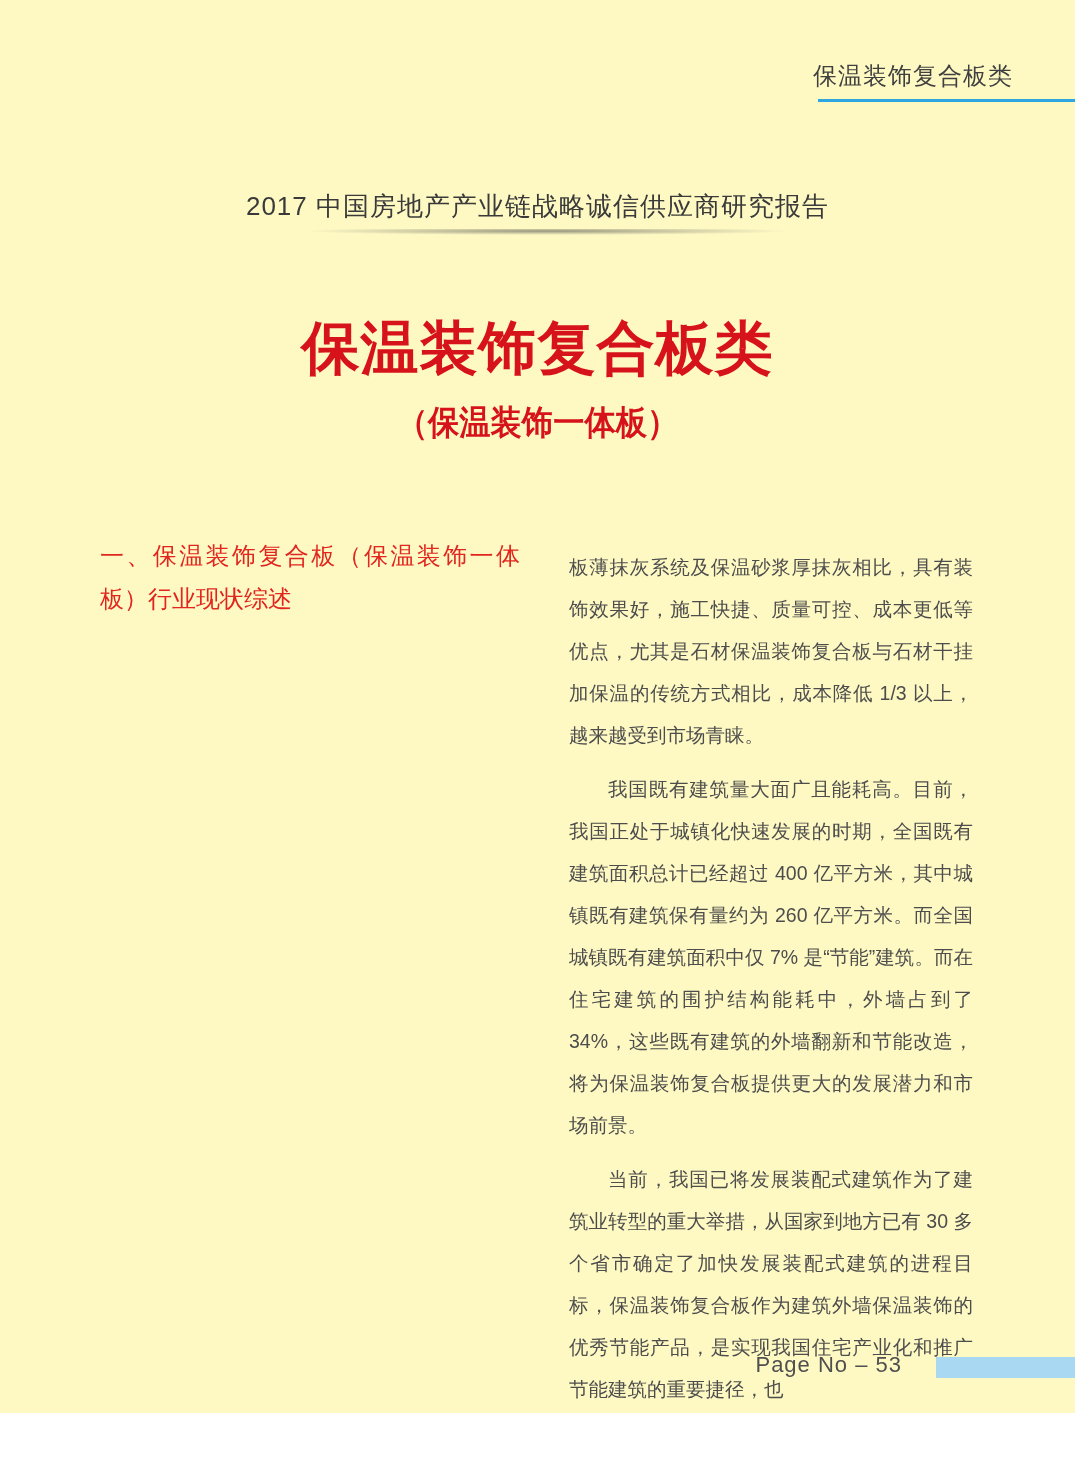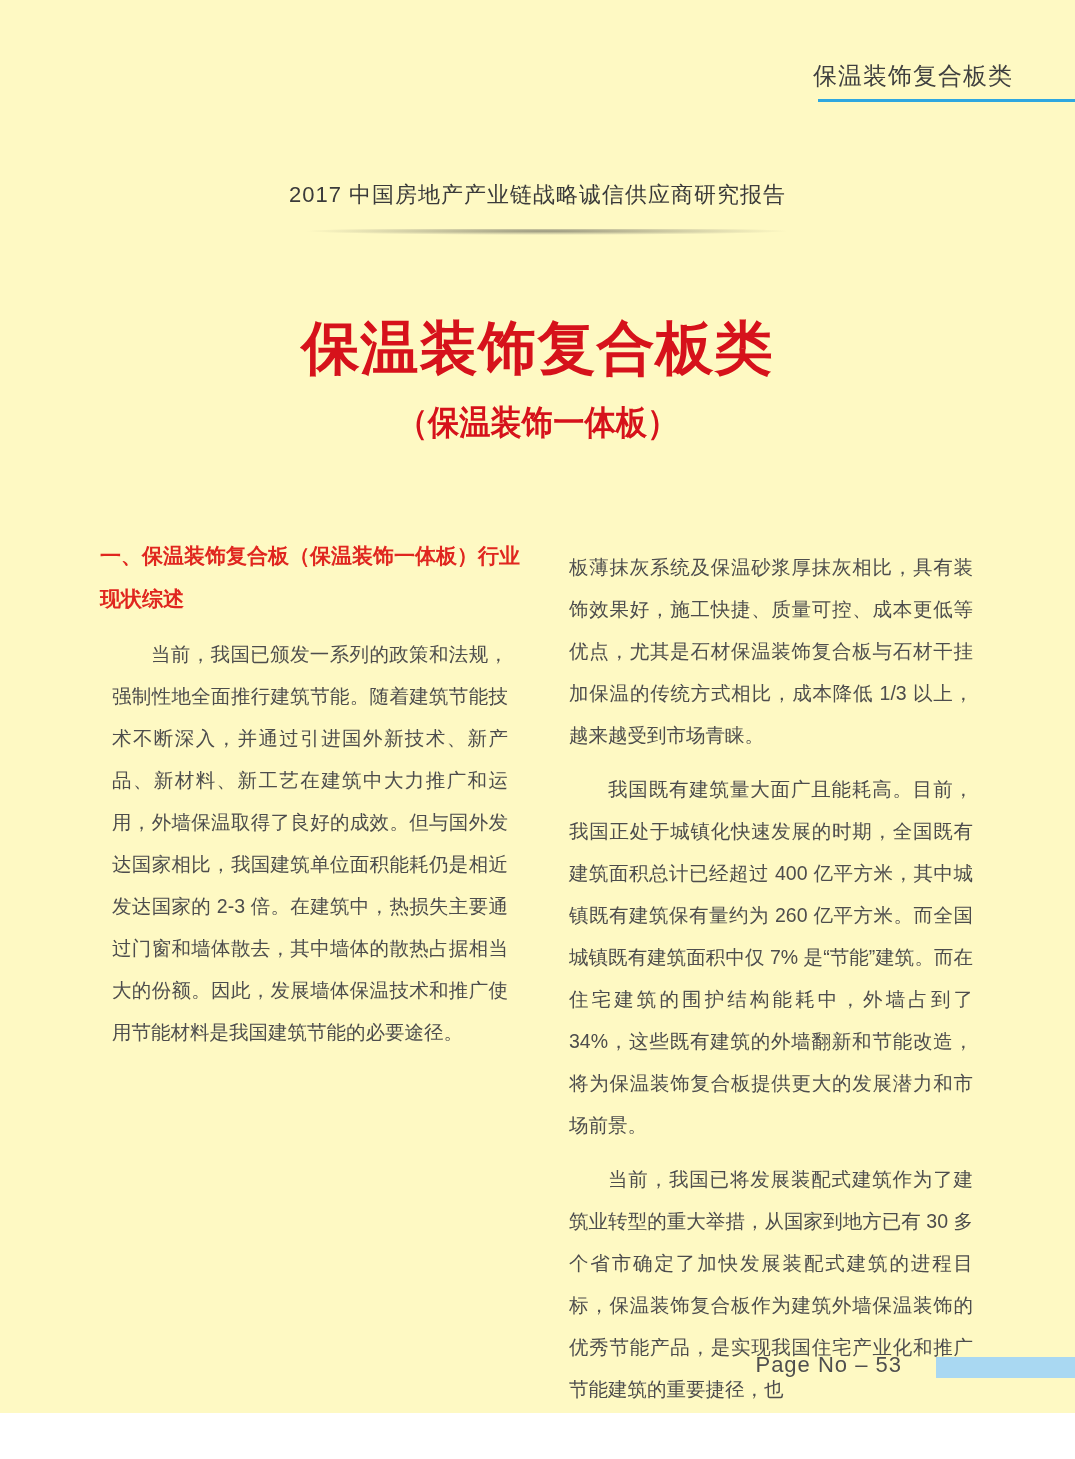--- a/index.html
+++ b/index.html
@@ -24,25 +24,25 @@
     position: absolute;
     top: 99px;
     left: 818px;
     right: 0;
     height: 3px;
     background: #2ea7e0;
   }
   
   .report-title {
     position: absolute;
-    top: 180px;
+    top: 189px;
     left: 0;
     width: 100%;
     text-align: center;
-    font-size: 22px;
+    font-size: 26px;
     letter-spacing: 1px;
     color: #3a3a3a;
   }
   .title-shadow {
     position: absolute;
     top: 229px;
     left: 237px;
     width: 620px;
     height: 7px;
     background: radial-gradient(ellipse 310px 5px at 50% 30%,
@@ -82,23 +82,23 @@
     color: #4d4d4d;
     font-size: 19.5px;
     line-height: 42px;
     text-align: justify;
     text-justify: inter-ideograph;
   }
   .col-left  { left: 100px; width: 420px; }
   .col-right { left: 557px; width: 428px; }
   .col h3 {
     margin: 0 0 13px 0;
-    font-size: 21px;
+    font-size: 24px;
     line-height: 43px;
-    font-weight: bold;
+    font-weight: normal;
     color: #e0261f;
     text-align: justify;
   }
   .col-right h3 { margin-top: 8px; }
   .col p { margin: 12px; text-indent: 2em; }
   .col p.no-indent { text-indent: 0; }
   
   .footer-text {
     position: absolute;
     top: 1352px;
@@ -127,21 +127,20 @@
   <div class="header-rule"></div>
 
   <div class="report-title">2017 中国房地产产业链战略诚信供应商研究报告</div>
   <div class="title-shadow"></div>
 
   <div class="main-title">保温装饰复合板类</div>
   <div class="sub-title">（保温装饰一体板）</div>
 
   <div class="col col-left">
     <h3>一、保温装饰复合板（保温装饰一体板）行业现状综述</h3>
-    <p>当前，我国已颁发一系列的政策和法规，强制性地全面推行建筑节能。随着建筑节能技术不断深入，并通过引进国外新技术、新产品、新材料、新工艺在建筑中大力推广和运用，外墙保温取得了良好的成效。但与国外发达国家相比，我国建筑单位面积能耗仍是相近发达国家的 2-3 倍。在建筑中，热损失主要通过门窗和墙体散去，其中墙体的散热占据相当大的份额。因此，发展墙体保温技术和推广使用节能材料是我国建筑节能的必要途径。</p>
   </div>
 
   <div class="col col-right">
     <p class="no-indent">板薄抹灰系统及保温砂浆厚抹灰相比，具有装饰效果好，施工快捷、质量可控、成本更低等优点，尤其是石材保温装饰复合板与石材干挂加保温的传统方式相比，成本降低 1/3 以上，越来越受到市场青睐。</p>
     <p>我国既有建筑量大面广且能耗高。目前，我国正处于城镇化快速发展的时期，全国既有建筑面积总计已经超过 400 亿平方米，其中城镇既有建筑保有量约为 260 亿平方米。而全国城镇既有建筑面积中仅 7% 是“节能”建筑。而在住宅建筑的围护结构能耗中，外墙占到了 34%，这些既有建筑的外墙翻新和节能改造，将为保温装饰复合板提供更大的发展潜力和市场前景。</p>
     <p>当前，我国已将发展装配式建筑作为了建筑业转型的重大举措，从国家到地方已有 30 多个省市确定了加快发展装配式建筑的进程目标，保温装饰复合板作为建筑外墙保温装饰的优秀节能产品，是实现我国住宅产业化和推广节能建筑的重要捷径，也</p>
   </div>
 
   <div class="footer-text">Page No – 53</div>
   <div class="footer-bar"></div>

